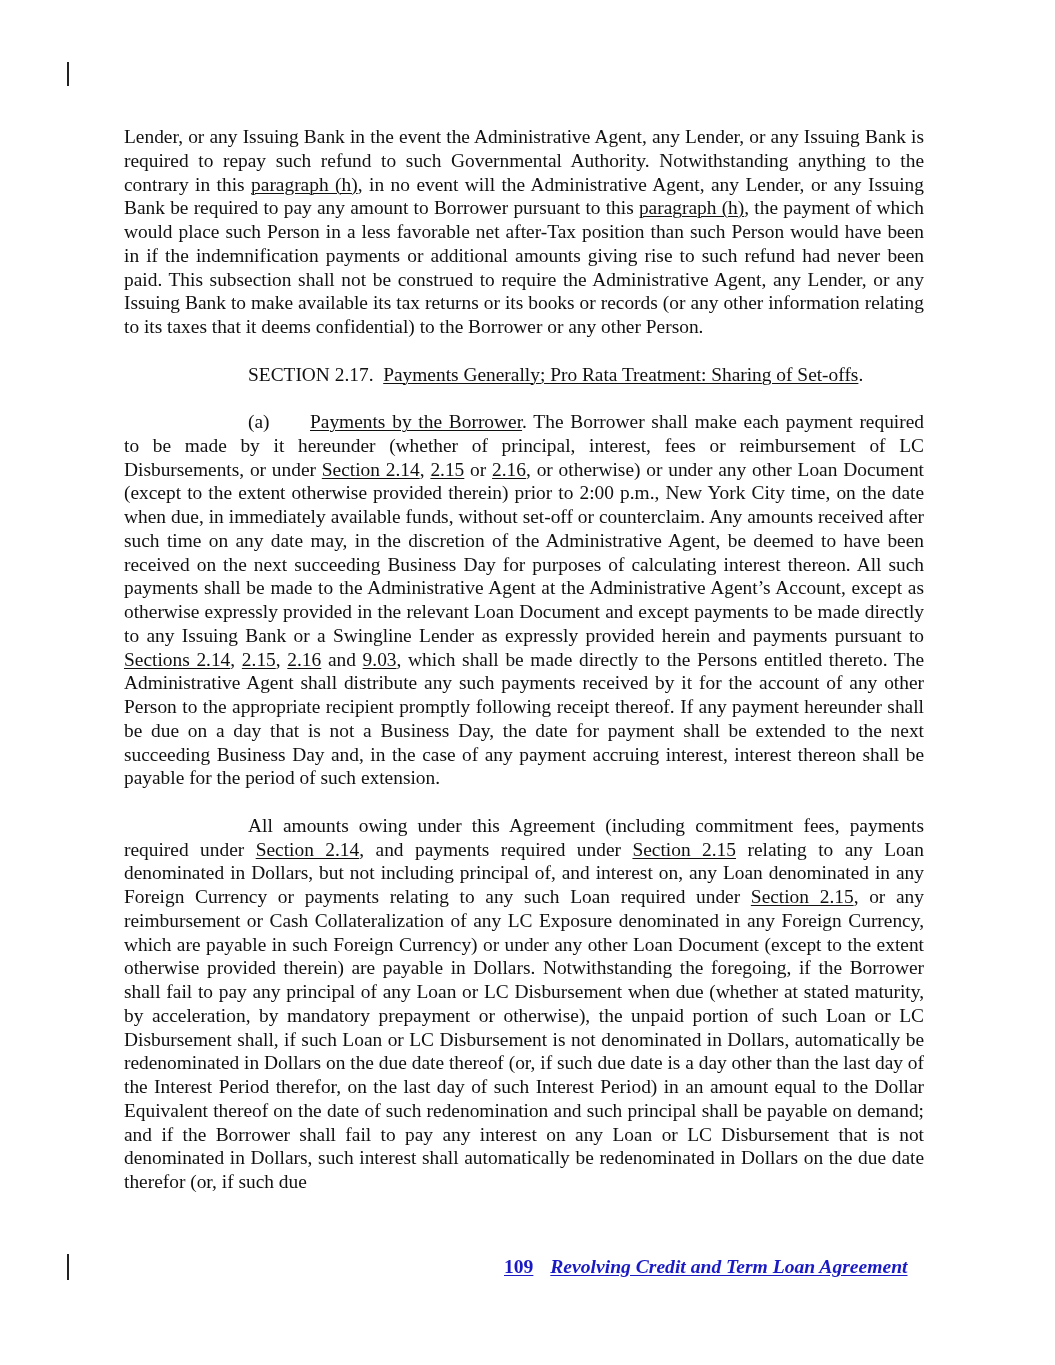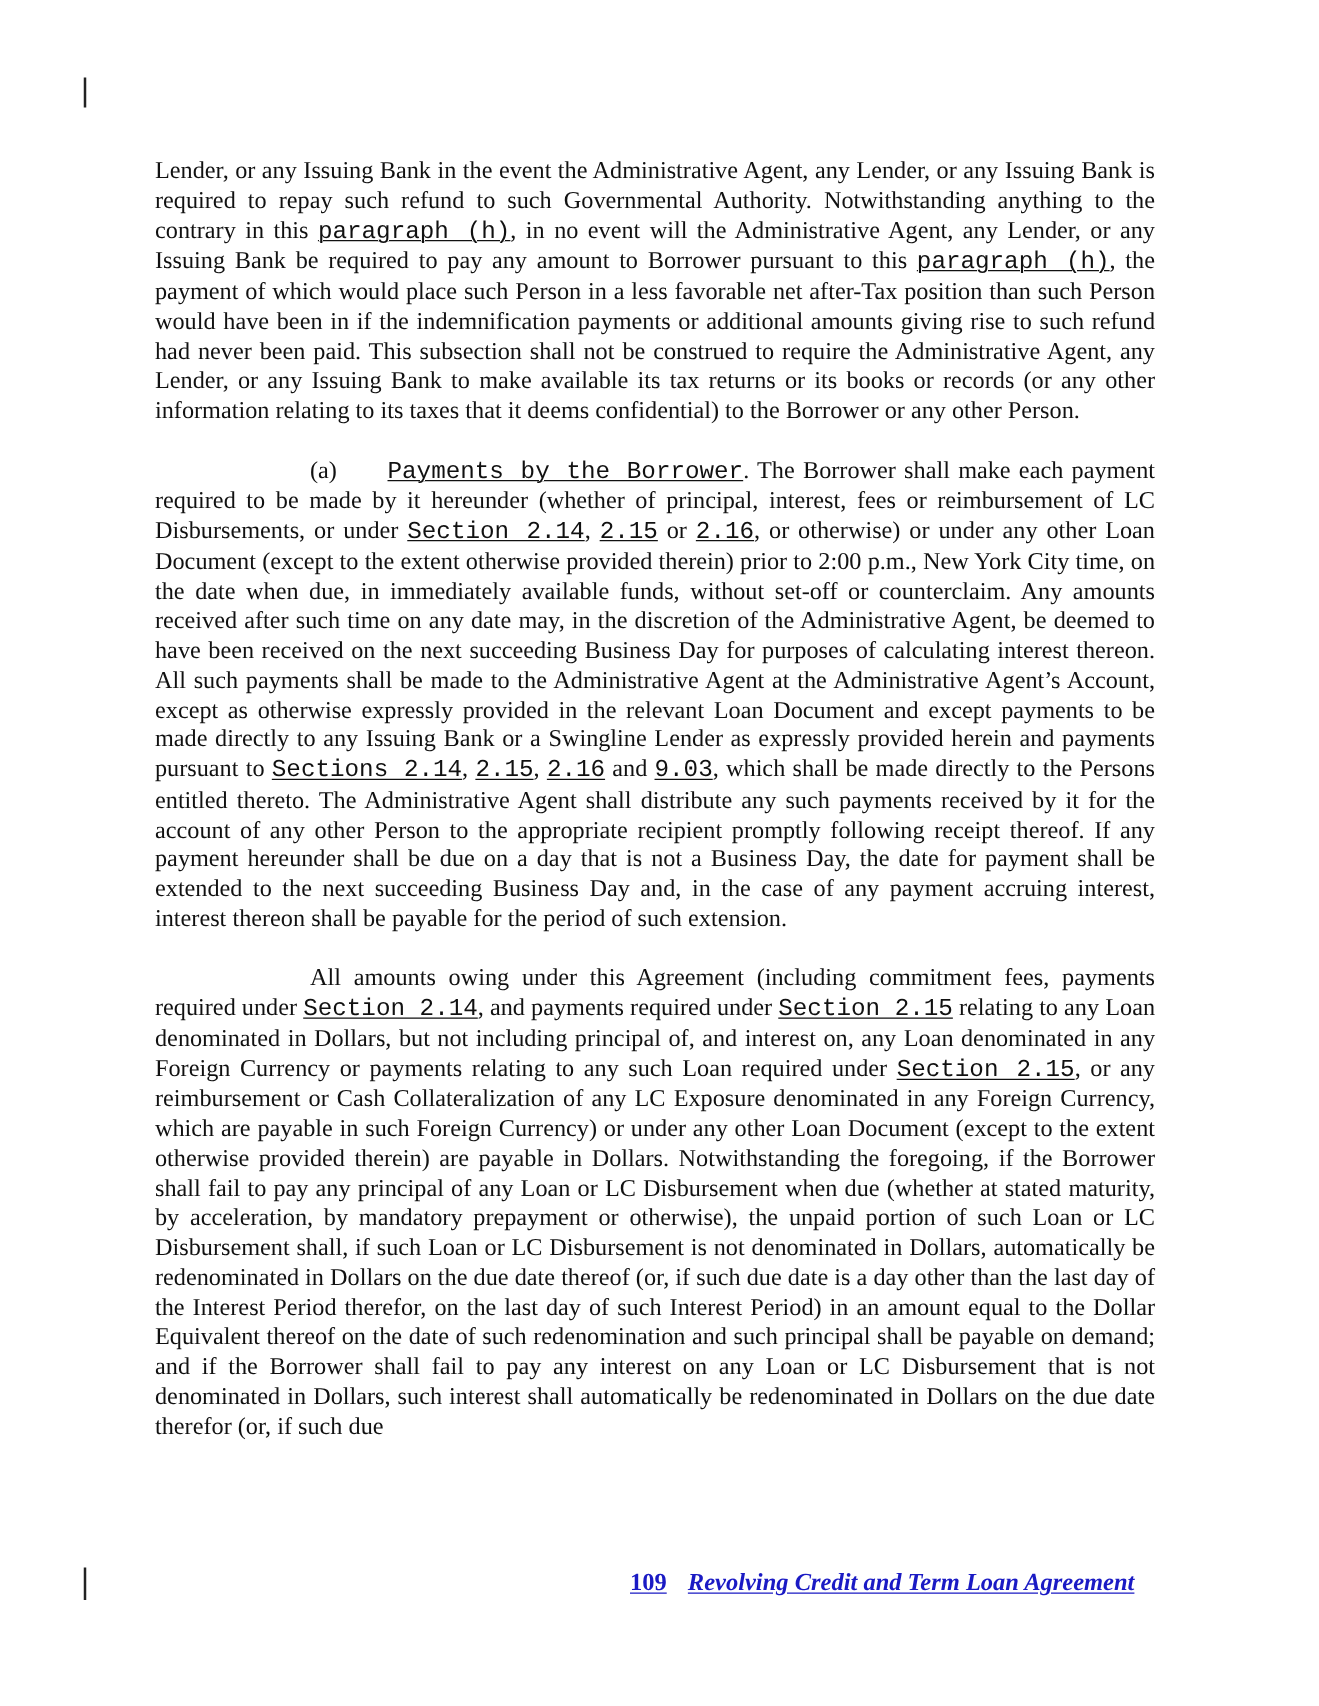--- a/index.html
+++ b/index.html
@@ -6,39 +6,43 @@
   body { width: 1055px; height: 1365px; position: relative; overflow: hidden;
          font-family: "Liberation Serif", "DejaVu Serif", serif; color: #111; }
   .margin-bar { position: absolute; left: 67px; width: 2px; background: #222; }
   .bar-top { top: 62px; height: 24px; }
   .bar-bottom { top: 1254px; height: 26px; }
   .page-body { position: absolute; left: 124px; top: 125px; width: 800px;
                font-size: 19.4px; line-height: 23.75px; text-align: justify; }
   .page-body p { margin: 0; }
   .para-gap { margin-top: 23.75px !important; }
   .indent { text-indent: 124px; }
-  .u { text-decoration: underline; text-underline-offset: 2px; text-decoration-thickness: 1px; font-family: Liberation Mono, monospace; }
+  .u { text-decoration: underline; text-underline-offset: 2px; text-decoration-thickness: 1px; }
   .section-heading { text-align: left; padding-left: 124px; }
   .sub-a { text-indent: 124px; }
   .sub-a .label { display: inline-block; text-indent: 0; width: 62px; }
   .footer { position: absolute; top: 1256px; left: 504px; font-size: 19.6px;
             font-weight: bold; color: #1a1ac4; white-space: nowrap; }
   .footer span { text-decoration: underline; text-underline-offset: 2px; }
   .footer .page-num { margin-right: 12px; }
   .footer .doc-title { font-style: italic; }
 </style>
 </head>
 <body>
 
 <div class="margin-bar bar-top"></div>
 <div class="margin-bar bar-bottom"></div>
 
 <div class="page-body">
   <p id="p-cont"><span>Lender, or any Issuing Bank in the event the Administrative Agent, any Lender, or any Issuing Bank is required to repay such refund to such Governmental Authority.  Notwithstanding anything to the contrary in this </span><span class="u">paragraph (h)</span><span>, in no event will the Administrative Agent, any Lender, or any Issuing Bank be required to pay any amount to Borrower pursuant to this </span><span class="u">paragraph (h)</span><span>, the payment of which would place such Person in a less favorable net after-Tax position than such Person would have been in if the indemnification payments or additional amounts giving rise to such refund had never been paid.  This subsection shall not be construed to require the Administrative Agent, any Lender, or any Issuing Bank to make available its tax returns or its books or records (or any other information relating to its taxes that it deems confidential) to the Borrower or any other Person.</span></p>
 
+  <p class="para-gap section-heading">
+    <span>SECTION 2.17.</span>&nbsp;
+    <span class="u">Payments Generally; Pro Rata Treatment: Sharing of Set-offs</span><span>.</span>
+  </p>
 
   <p class="para-gap sub-a">
     <span class="label">(a)</span><span id="sub-a-body"><span class="u">Payments by the Borrower</span><span>.  The Borrower shall make each payment required to be made by it hereunder (whether of principal, interest, fees or reimbursement of LC Disbursements, or under </span><span class="u">Section 2.14</span><span>, </span><span class="u">2.15</span><span> or </span><span class="u">2.16</span><span>, or otherwise) or under any other Loan Document (except to the extent otherwise provided therein) prior to 2:00 p.m., New York City time, on the date when due, in immediately available funds, without set-off or counterclaim.  Any amounts received after such time on any date may, in the discretion of the Administrative Agent, be deemed to have been received on the next succeeding Business Day for purposes of calculating interest thereon.  All such payments shall be made to the Administrative Agent at the Administrative Agent’s Account, except as otherwise expressly provided in the relevant Loan Document and except payments to be made directly to any Issuing Bank or a Swingline Lender as expressly provided herein and payments pursuant to </span><span class="u">Sections 2.14</span><span>, </span><span class="u">2.15</span><span>, </span><span class="u">2.16</span><span> and </span><span class="u">9.03</span><span>, which shall be made directly to the Persons entitled thereto.  The Administrative Agent shall distribute any such payments received by it for the account of any other Person to the appropriate recipient promptly following receipt thereof.  If any payment hereunder shall be due on a day that is not a Business Day, the date for payment shall be extended to the next succeeding Business Day and, in the case of any payment accruing interest, interest thereon shall be payable for the period of such extension.</span></span>
   </p>
 
   <p class="para-gap indent"><span>All amounts owing under this Agreement (including commitment fees, payments required under </span><span class="u">Section 2.14</span><span>, and payments required under </span><span class="u">Section 2.15</span><span> relating to any Loan denominated in Dollars, but not including principal of, and interest on, any Loan denominated in any Foreign Currency or payments relating to any such Loan required under </span><span class="u">Section 2.15</span><span>, or any reimbursement or Cash Collateralization of any LC Exposure denominated in any Foreign Currency, which are payable in such Foreign Currency) or under any other Loan Document (except to the extent otherwise provided therein) are payable in Dollars.  Notwithstanding the foregoing, if the Borrower shall fail to pay any principal of any Loan or LC Disbursement when due (whether at stated maturity, by acceleration, by mandatory prepayment or otherwise), the unpaid portion of such Loan or LC Disbursement shall, if such Loan or LC Disbursement is not denominated in Dollars, automatically be redenominated in Dollars on the due date thereof (or, if such due date is a day other than the last day of the Interest Period therefor, on the last day of such Interest Period) in an amount equal to the Dollar Equivalent thereof on the date of such redenomination and such principal shall be payable on demand; and if the Borrower shall fail to pay any interest on any Loan or LC Disbursement that is not denominated in Dollars, such interest shall automatically be redenominated in Dollars on the due date therefor (or, if such due</span></p>
 </div>
 
 <div class="footer" style="color: rgb(26, 26, 196);">
   <span class="page-num">109</span>

